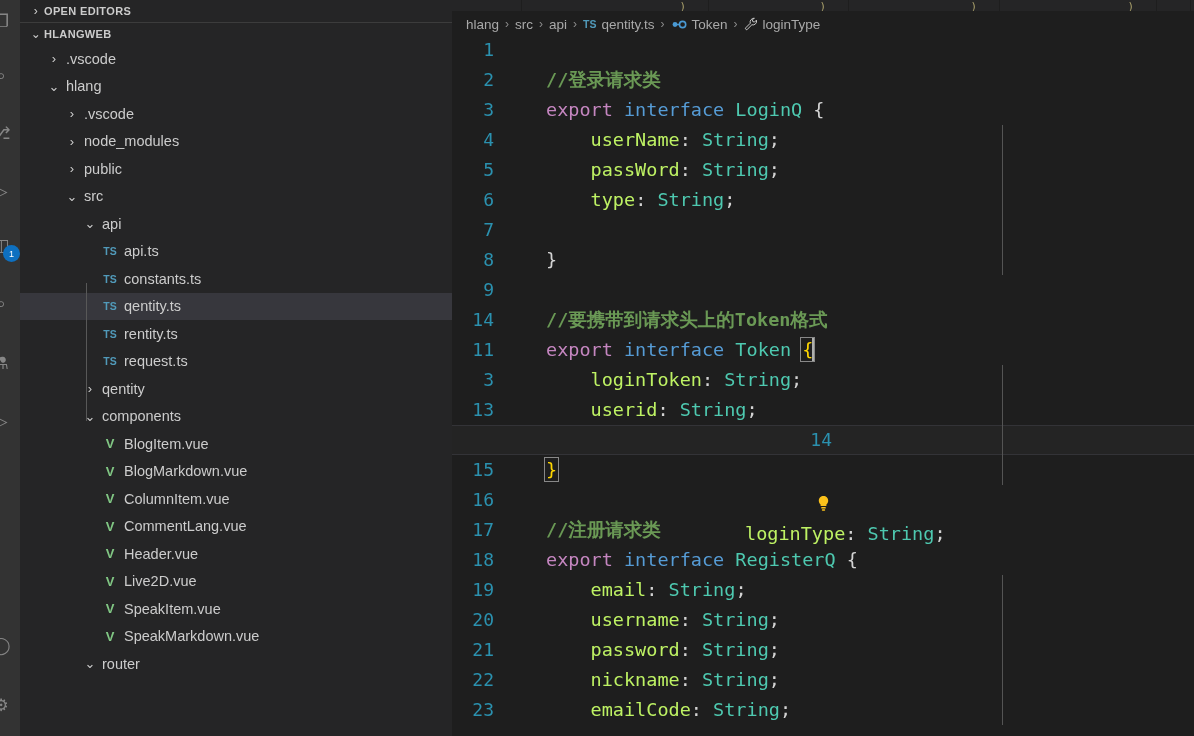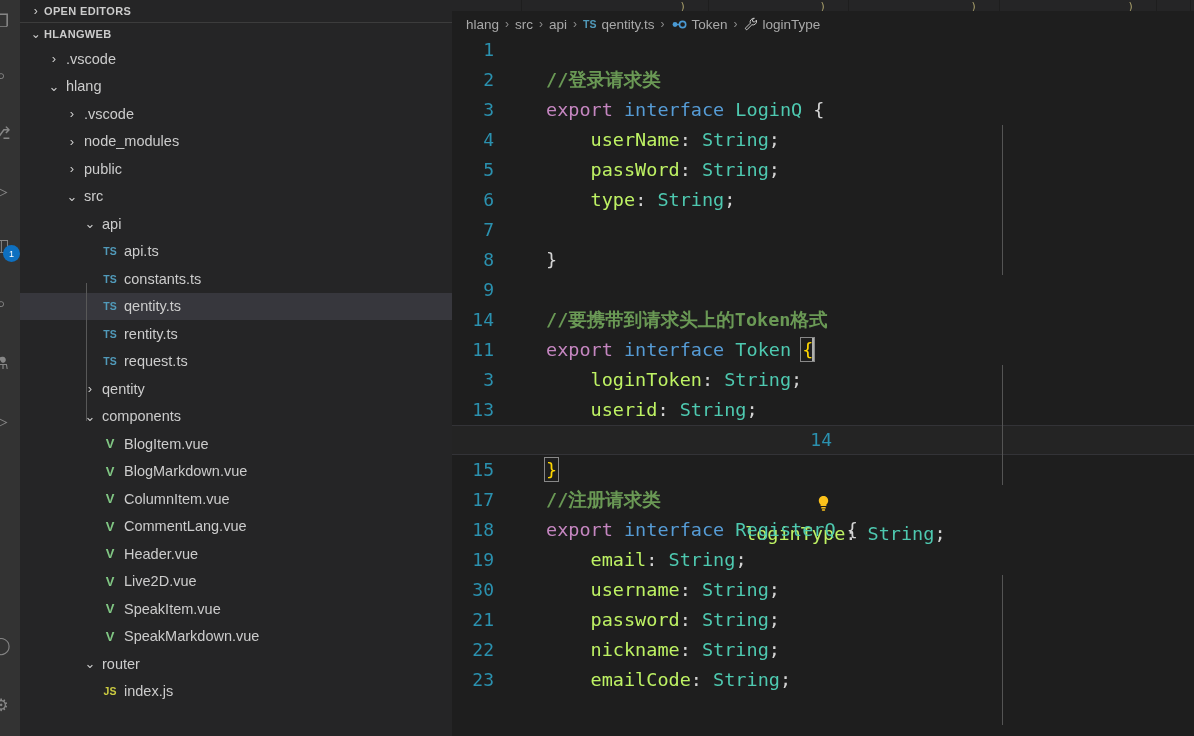--- a/index.html
+++ b/index.html
@@ -298,25 +298,20 @@
         </div>
         <div class="row">
           <span class="indent" style="width: 80px;"></span>
           <span class="ficon vue">V</span>
           <span class="lbl">SpeakMarkdown.vue</span>
         </div>
         <div class="row">
           <span class="indent" style="width: 62px;"></span>
           <span class="twisty">⌄</span>
           <span class="lbl">router</span>
-        </div>
-        <div class="row">
-          <span class="indent" style="width: 80px;"></span>
-          <span class="ficon js">JS</span>
-          <span class="lbl">index.js</span>
         </div>
         <div class="guide" style="left: 66px; top: 238px; height: 138px;"></div>
       </div>
   </div>
 
   <div class="editor">
 
     <div class="tabbar" id="tabbar">
         <div class="tab-slot" style="width: 70px;"></div>
         <div class="tab-slot" style="width: 187px;">
@@ -387,24 +382,25 @@
         <div class="code-line"><span class="ln">14</span><span class="glyph"></span><span class="code-text"><span class="cmt">//要携带到请求头上的Token格式</span></span></div>
         <div class="code-line"><span class="ln">11</span><span class="glyph"></span><span class="code-text"><span class="kw">export</span><span class="punc"> </span><span class="kw2">interface</span><span class="punc"> </span><span class="type">Token</span><span class="punc"> </span><span class="brkt bmatch">{</span><span class="caret"></span></span></div>
         <div class="code-line"><span class="ln">3</span><span class="glyph"></span><span class="code-text"><span class="punc">    </span><span class="prop">loginToken</span><span class="punc">: </span><span class="type">String</span><span class="punc">;</span></span></div>
         <div class="code-line"><span class="ln">13</span><span class="glyph"></span><span class="code-text"><span class="punc">    </span><span class="prop">userid</span><span class="punc">: </span><span class="type">String</span><span class="punc">;</span></span></div>
         <div class="code-line active"><span class="ln cur">14</span><span class="glyph"><span class="bulb"><svg width="13" height="17" viewBox="0 0 13 17">
                 <path d="M6.5 1C3.9 1 1.8 3.1 1.8 5.7c0 1.9 1 3 1.8 3.9v1.5h5.8V9.6c.8-.9 1.8-2 1.8-3.9C11.2 3.1 9.1 1 6.5 1z" fill="#fcc21b"></path>
                 <rect x="4.2" y="12" width="4.6" height="1.5" rx=".6" fill="#fcc21b"></rect>
                 <rect x="4.8" y="14.2" width="3.4" height="1.5" rx=".7" fill="#fcc21b"></rect>
               </svg></span></span><span class="code-text"><span class="punc">    </span><span class="prop">loginType</span><span class="punc">: </span><span class="type">String</span><span class="punc">;</span></span></div>
         <div class="code-line"><span class="ln">15</span><span class="glyph"></span><span class="code-text"><span class="brkt bmatch">}</span></span></div>
+        <div class="code-line"><span class="ln">16</span><span class="glyph"></span><span class="code-text"></span></div>
         <div class="code-line"><span class="ln">17</span><span class="glyph"></span><span class="code-text"><span class="cmt">//注册请求类</span></span></div>
         <div class="code-line"><span class="ln">18</span><span class="glyph"></span><span class="code-text"><span class="kw">export</span><span class="punc"> </span><span class="kw2">interface</span><span class="punc"> </span><span class="type">RegisterQ</span><span class="punc"> {</span></span></div>
         <div class="code-line"><span class="ln">19</span><span class="glyph"></span><span class="code-text"><span class="punc">    </span><span class="prop">email</span><span class="punc">: </span><span class="type">String</span><span class="punc">;</span></span></div>
-        <div class="code-line"><span class="ln">30</span><span class="glyph"></span><span class="code-text"><span class="punc">    </span><span class="prop">username</span><span class="punc">: </span><span class="type">String</span><span class="punc">;</span></span></div>
+        <div class="code-line"><span class="ln">20</span><span class="glyph"></span><span class="code-text"><span class="punc">    </span><span class="prop">username</span><span class="punc">: </span><span class="type">String</span><span class="punc">;</span></span></div>
         <div class="code-line"><span class="ln">21</span><span class="glyph"></span><span class="code-text"><span class="punc">    </span><span class="prop">password</span><span class="punc">: </span><span class="type">String</span><span class="punc">;</span></span></div>
         <div class="code-line"><span class="ln">22</span><span class="glyph"></span><span class="code-text"><span class="punc">    </span><span class="prop">nickname</span><span class="punc">: </span><span class="type">String</span><span class="punc">;</span></span></div>
         <div class="code-line"><span class="ln">23</span><span class="glyph"></span><span class="code-text"><span class="punc">    </span><span class="prop">emailCode</span><span class="punc">: </span><span class="type">String</span><span class="punc">;</span></span></div>
         <div class="ind-guide" style="top: 90px; height: 150px;"></div>
         <div class="ind-guide" style="top: 330px; height: 120px;"></div>
         <div class="ind-guide" style="top: 540px; height: 150px;"></div>
       </div>
   </div>
 </div>
 

